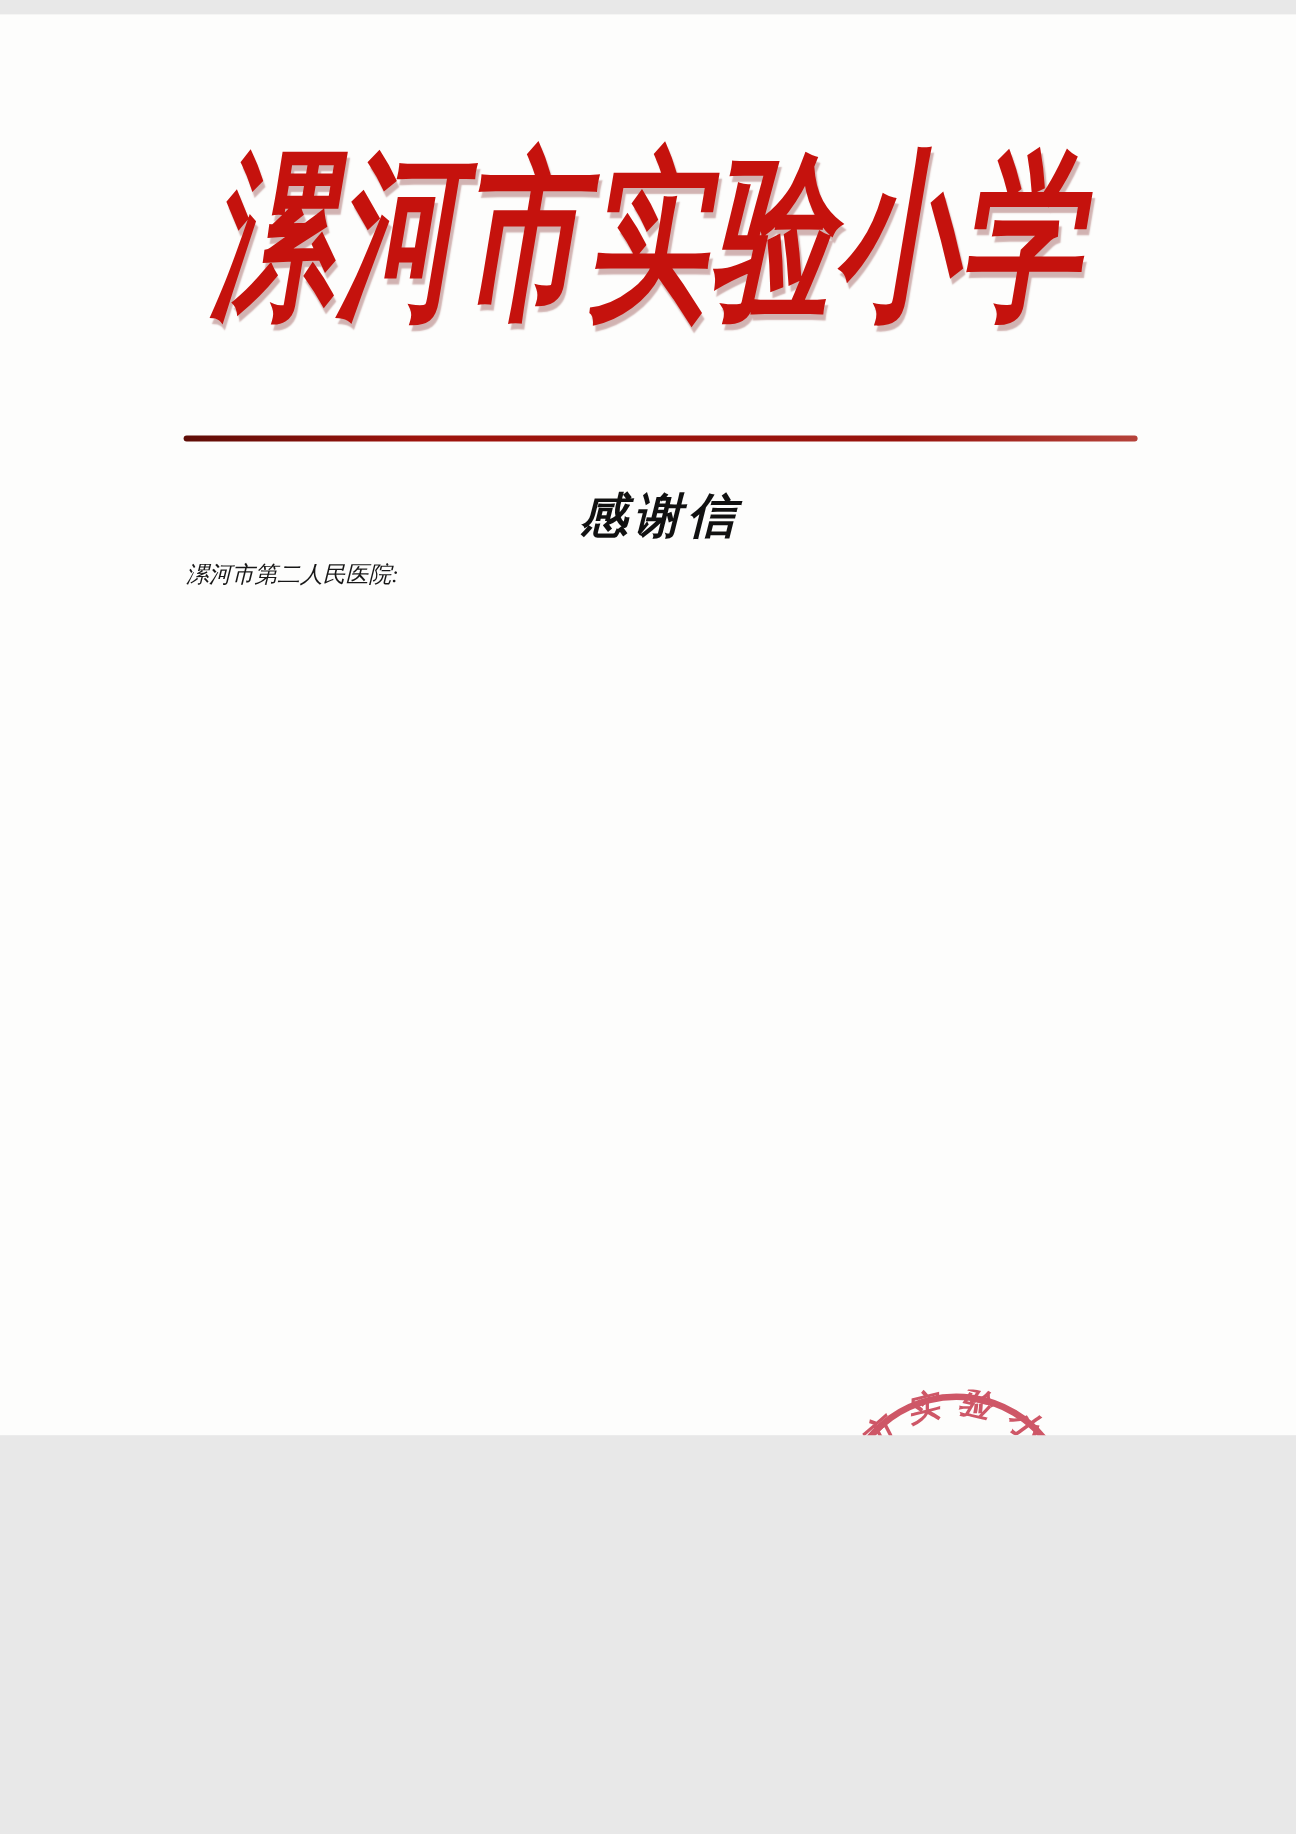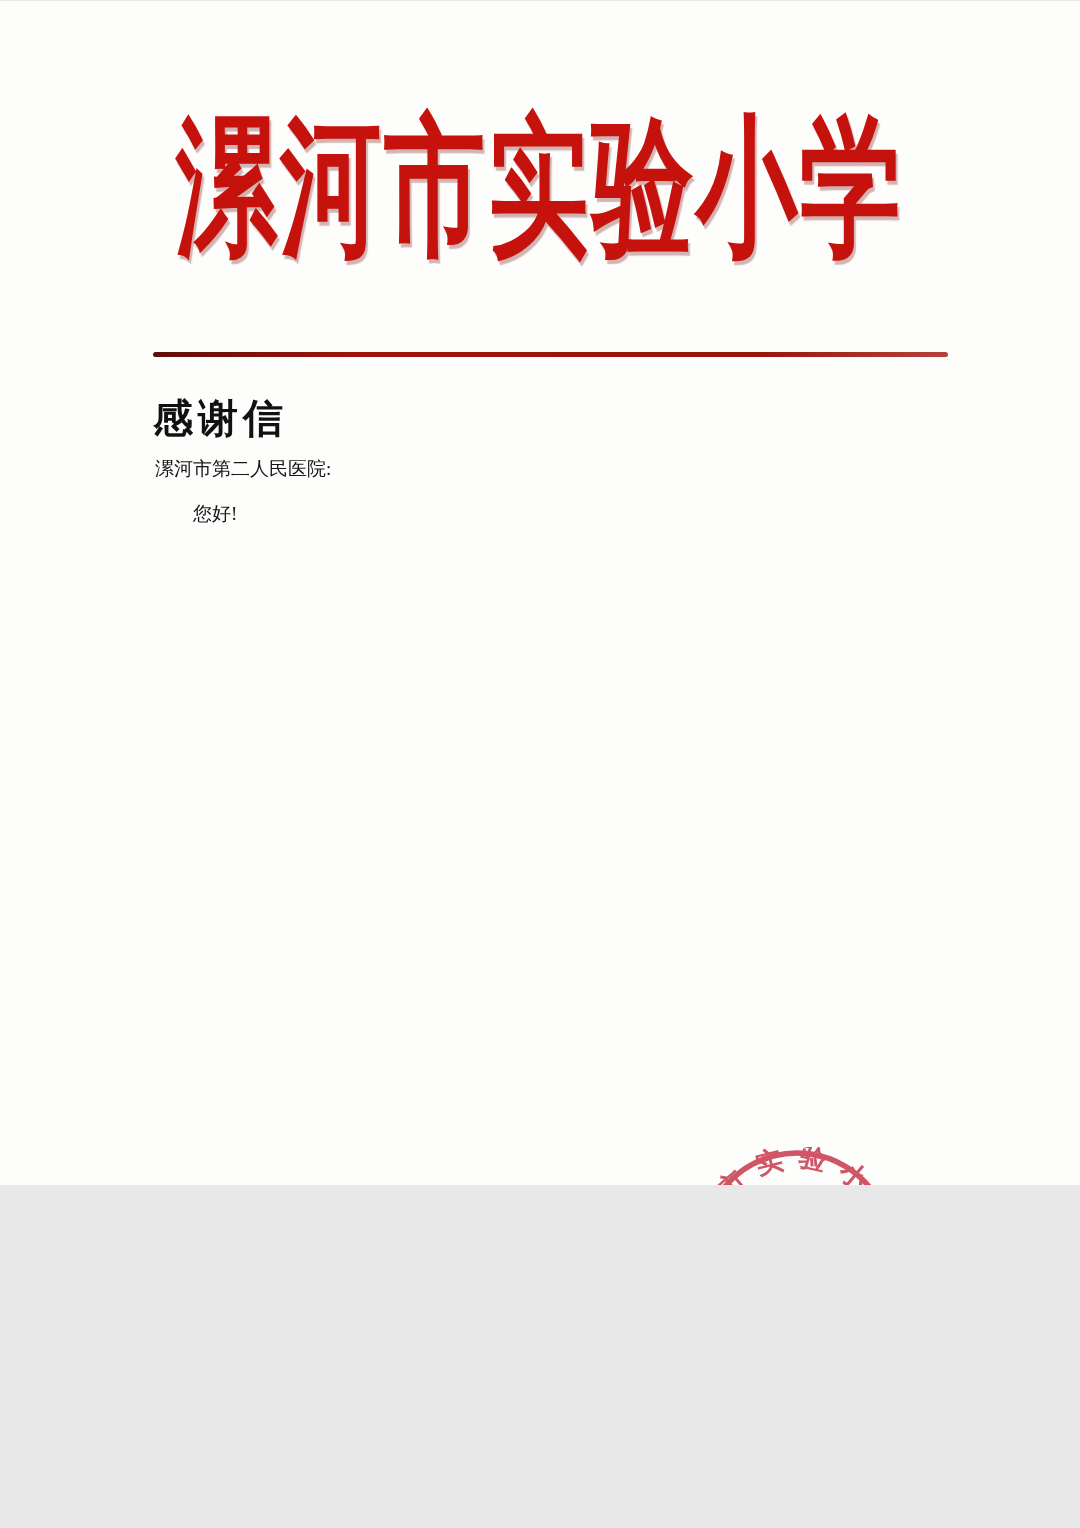--- a/index.html
+++ b/index.html
@@ -1,24 +1,25 @@
 <!DOCTYPE html>
 <html><head>
 <meta charset="utf-8">
 <style>
   * { margin:0; padding:0; box-sizing:border-box; }
   html,body { background:#e8e8e8; }
   .page {
     position:relative;
     width:1080px; height:1184px;
-    margin:1px auto;
+    margin:12px auto;
     background:#fdfdfc;
     overflow:hidden;
     font-family:"Liberation Serif","DejaVu Serif",serif;
     color:#1a1a1a;
+    font-style:italic;
   }
   
   .school-header {
     position:absolute; top:86px; left:0; width:100%;
     text-align:center;
     font-size:101px; font-weight:bold;
     color:#c5120d;
     letter-spacing:3px;
     white-space:nowrap;
     transform:scaleY(1.5);
@@ -27,21 +28,21 @@
   }
   .divider {
     position:absolute; top:351px; left:153px;
     width:795px; height:5px;
     background:linear-gradient(to right,#5f0d07,#9e140d 25%,#97130c 75%,#b5423a);
     border-radius:3px;
   }
   
   .letter-title {
     position:absolute; top:390px; left:153px; width:795px;
-    text-align:left;
+    text-align:center;
     font-size:40px; font-weight:bold;
     letter-spacing:5px;
     color:#111;
   }
   .letter-body {
     position:absolute; top:446px; left:155px; width:797px;
     font-size:19px;
     line-height:44.5px;
     text-align:justify;
     text-justify:inter-character;
@@ -102,21 +103,20 @@
 <div class="page">
 
   <div class="school-header">漯河市实验小学</div>
 
   <div class="divider"></div>
 
   <div class="letter-title">感谢信</div>
 
   <div class="letter-body">
     <p class="salutation">漯河市第二人民医院:</p>
-    <p>您好!</p>
   </div>
 
   <svg class="seal" viewBox="0 0 200 200" xmlns="http://www.w3.org/2000/svg">
     <g transform="rotate(-14 100 100)" fill="none" stroke="#c84052">
       <circle cx="100" cy="100" r="94" stroke-width="5.5"></circle>
       <path id="sealDash" d="M 140,178 A 88,88 0 0 0 186,118" stroke-width="6" stroke-dasharray="2.5,3.5"></path>
       <path id="sealArcTop" d="M 16,118 A 85,85 0 1 1 184,118" stroke="none"></path>
       <path id="sealArcBottom" d="M 30,116 A 74,74 0 0 0 170,116" stroke="none"></path>
       <polygon points="100,62 108.2,84.7 132.3,85.5 113.3,100.3 120,123.5 100,110 80,123.5 86.7,100.3 67.7,85.5 91.8,84.7" fill="#c84052" stroke="none"></polygon>
       <text fill="#c84052" stroke="none" font-size="27" letter-spacing="13" font-family="'Liberation Serif','DejaVu Serif',serif" font-weight="bold">

